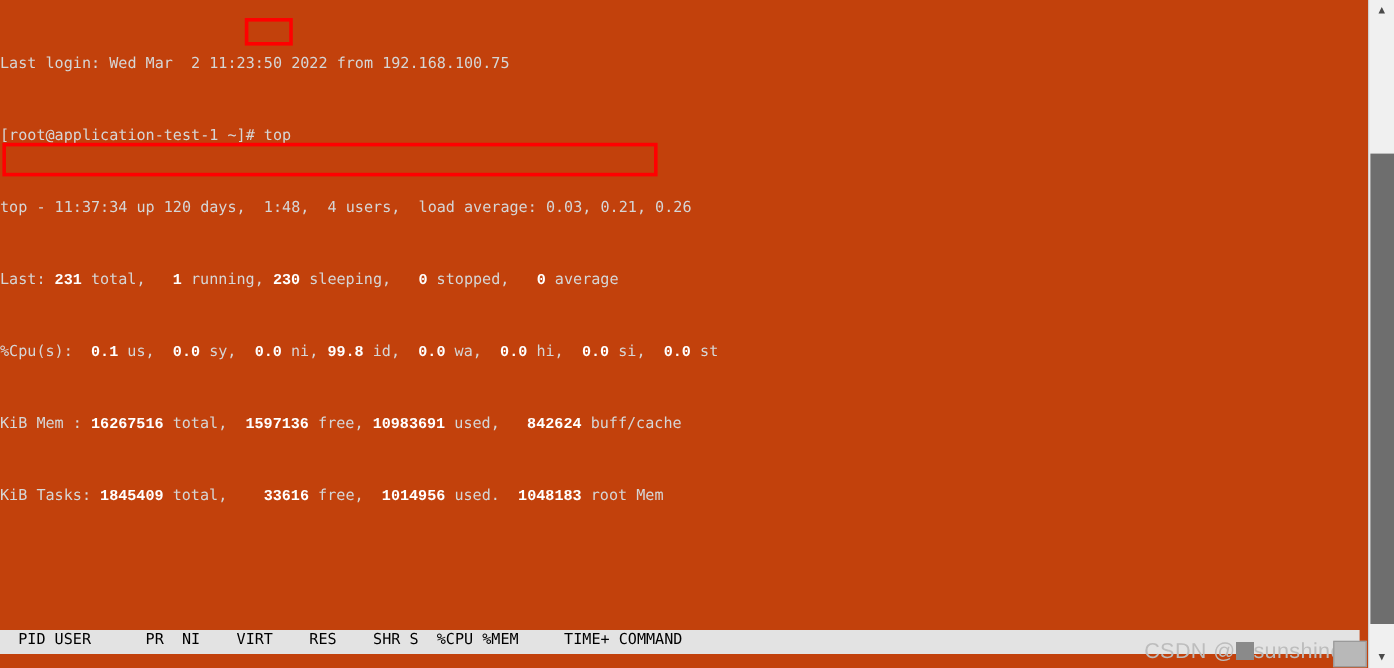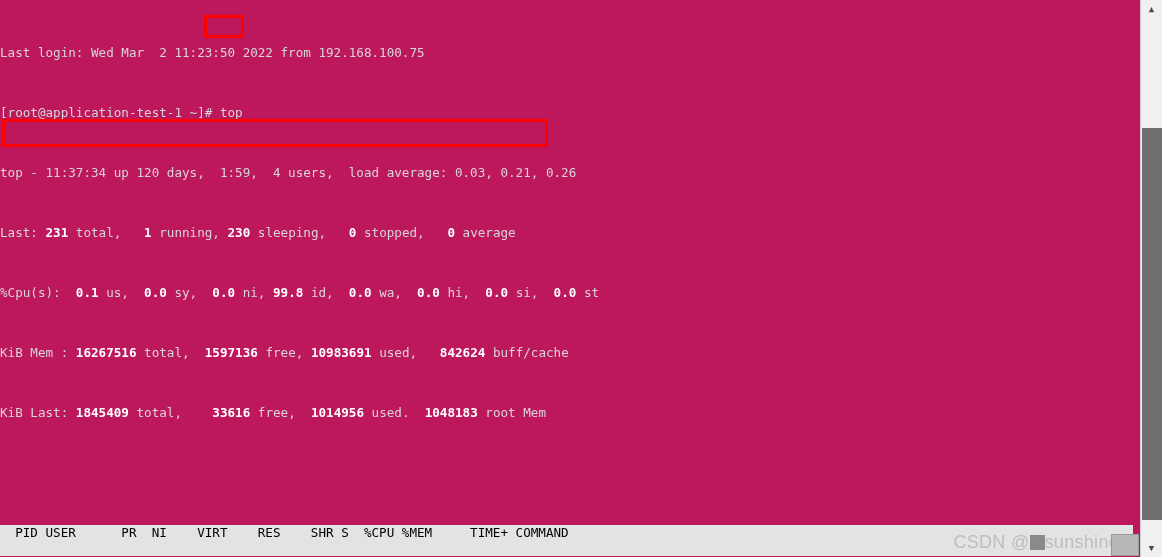--- a/index.html
+++ b/index.html
@@ -21,39 +21,39 @@
     background: #000000;
   }
 
   
   #terminal {
     position: absolute;
     left: 0;
     top: 0;
     width: 1140px;
     height: 557px;
-    background: #be185d;
+    background: #c2410c;
     color: #d6d6d6;
     font-size: 12.6px;
     line-height: 15px;
     white-space: pre;
     overflow: hidden;
   }
 
   .line {
     height: 15px;
     white-space: pre;
     position: relative;
   }
 
-  .b { font-weight: bold; color: #ffffff; }
+  .b { font-weight: bold; color: #ffffff; font-family: Liberation Mono, monospace; }
 
   
   .hdrline {
-    height: 31px;
+    height: 20px;
     white-space: pre;
     background: #e3e3e3;
     color: #000000;
     width: 1133px;
     font-weight: normal;
   }
 
   
   .redbox {
     position: absolute;
@@ -143,29 +143,29 @@
 <body>
 
 <div id="screen">
 
   <div id="terminal">
 
     <div class="line"><span>Last login: Wed Mar  2 11:23:50 2022 from 192.168.100.75</span></div>
 
     <div class="line"><span>[root@application-test-1 ~]# </span><span>top</span></div>
 
-    <div class="line"><span>top - 11:37:34 up 120 days,  1:59,  4 users,  load average: 0.03, 0.21, 0.26</span></div>
+    <div class="line"><span>top - 11:37:34 up 120 days,  1:48,  4 users,  load average: 0.03, 0.21, 0.26</span></div>
 
     <div class="line"><span>Last: </span><span class="b">231</span><span> total,   </span><span class="b">1</span><span> running, </span><span class="b">230</span><span> sleeping,   </span><span class="b">0</span><span> stopped,   </span><span class="b">0</span><span> average</span></div>
 
     <div class="line"><span>%Cpu(s):  </span><span class="b">0.1</span><span> us,  </span><span class="b">0.0</span><span> sy,  </span><span class="b">0.0</span><span> ni, </span><span class="b">99.8</span><span> id,  </span><span class="b">0.0</span><span> wa,  </span><span class="b">0.0</span><span> hi,  </span><span class="b">0.0</span><span> si,  </span><span class="b">0.0</span><span> st</span></div>
 
     <div class="line"><span>KiB Mem : </span><span class="b">16267516</span><span> total,  </span><span class="b">1597136</span><span> free, </span><span class="b">10983691</span><span> used,   </span><span class="b">842624</span><span> buff/cache</span></div>
 
-    <div class="line"><span>KiB Last: </span><span class="b">1845409</span><span> total,    </span><span class="b">33616</span><span> free,  </span><span class="b">1014956</span><span> used.  </span><span class="b">1048183</span><span> root Mem</span></div>
+    <div class="line"><span>KiB Tasks: </span><span class="b">1845409</span><span> total,    </span><span class="b">33616</span><span> free,  </span><span class="b">1014956</span><span> used.  </span><span class="b">1048183</span><span> root Mem</span></div>
 
     <div class="line">&nbsp;</div>
 
     <div class="hdrline">  PID USER      PR  NI    VIRT    RES    SHR S  %CPU %MEM     TIME+ COMMAND</div>
 
     
 
   </div>
 
   <div class="redbox" id="redbox-top-cmd"></div>

